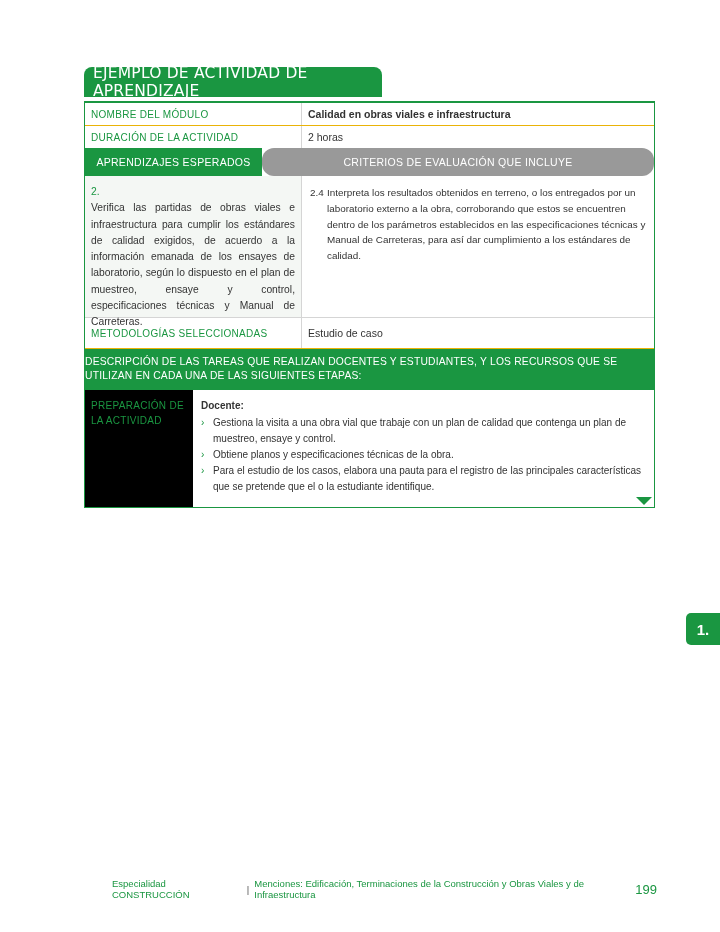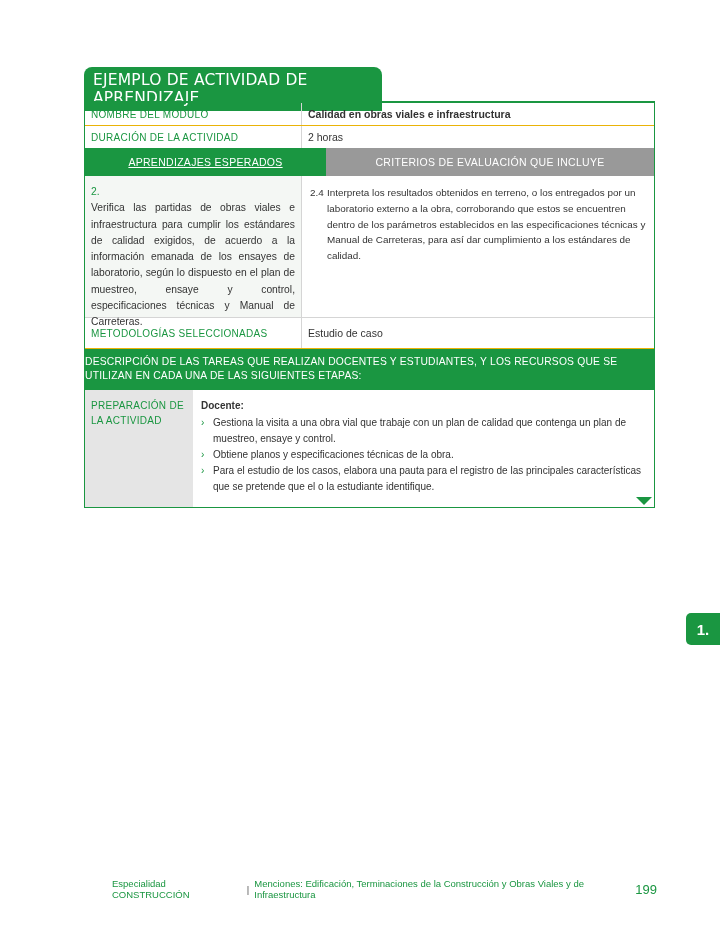--- a/index.html
+++ b/index.html
@@ -1,21 +1,21 @@
 <!DOCTYPE html>
 <html><head>
   <meta charset="utf-8">
   <style>
     html, body { margin: 0; padding: 0; }
     body {
       width: 720px; height: 932px; background: #ffffff; position: relative;
       font-family: "Liberation Sans", sans-serif; color: #333; overflow: hidden;
     }
     .tab {
-      position: absolute; left: 84px; top: 67px; width: 298px; height: 44px;
+      position: absolute; left: 84px; top: 67px; width: 298px; height: 30px;
       background: #1a9641; border-radius: 8px 8px 0 0;
       color: #fff; font-size: 15.5px; letter-spacing: 0.2px;
       display: flex; align-items: center; padding-left: 9px; box-sizing: border-box;
       font-family: "DejaVu Sans", sans-serif; font-weight: normal;
       transform-origin: left; 
     }
     .card {
       position: absolute; left: 84px; top: 101px; width: 571px;
       border: 1.5px solid #1a9641; border-top: 2px solid #1a9641; box-sizing: border-box;
       font-size: 10.5px;
@@ -25,43 +25,43 @@
     .lbl {
       width: 217px; flex: none; color: #1a9641; padding: 0 6px; box-sizing: border-box;
       border-right: 1px solid #d5d5d5; display: flex; align-items: center;
       font-size: 10px; letter-spacing: 0.3px;
     }
     .val { flex: 1; padding: 0 6px; display: flex; align-items: center; color: #333; }
     .r22 { height: 22px; }
     .bold { font-weight: bold; }
     .hdr { display: flex; height: 28px; }
     .hdr .g {
-      width: 241px; flex: none; background: #1a9641; color: #fff;
-      display: flex; align-items: center; justify-content: center; font-size: 10.5px; letter-spacing: 0.3px; text-decoration: underline;
+      width: 177px; flex: none; background: #1a9641; color: #fff;
+      display: flex; align-items: center; justify-content: center; font-size: 10.5px; letter-spacing: 0.3px;
     }
     .hdr .gr {
       flex: 1; background: #999999; color: #fff;
-      display: flex; align-items: center; justify-content: center; font-size: 10.5px; letter-spacing: 0.3px;
+      display: flex; align-items: center; justify-content: center; font-size: 10.5px; letter-spacing: 0.3px; border-radius: 12px;
     }
     .learn { display: flex; height: 141px; border-bottom: 1px solid #d5d5d5; }
     .learn .left {
       width: 217px; flex: none; background: #f4f7f4; border-right: 1px solid #d5d5d5;
       padding: 8px 6px 0 6px; box-sizing: border-box; line-height: 16.3px; font-size: 10.3px; text-align: justify;
     }
     .learn .left .num { color: #1a9641; display: block; }
     .learn .right { flex: 1; padding: 9px 6px 0 8px; box-sizing: border-box; line-height: 15.8px; font-size: 9.9px; display: flex; }
     .learn .right .code { width: 17px; flex: none; }
     .learn .right .txt { flex: 1; }
     .desc {
       background: #1a9641; color: #fff; padding: 6px 0; font-size: 10.3px; line-height: 14px;
       letter-spacing: 0.2px; height: 41px; box-sizing: border-box;
     }
     .prep { display: flex; min-height: 117px; }
     .prep .left {
-      width: 108px; flex: none; background: #e5e5e5; color: #1a9641; padding: 8px 6px; box-sizing: border-box;
+      width: 108px; flex: none; background: #000000; color: #1a9641; padding: 8px 6px; box-sizing: border-box;
       font-size: 10px; line-height: 15px; letter-spacing: 0.3px;
     }
     .prep .right { flex: 1; padding: 8px 6px 4px 8px; position: relative; font-size: 10px; line-height: 16px; }
     .prep .right .who { font-weight: bold; margin-bottom: 1px; }
     .prep ul { list-style: none; margin: 0; padding: 0; }
     .prep li { display: flex; }
     .prep li .bul { width: 12px; flex: none; color: #1a9641; }
     .prep li .t { flex: 1; }
     .tri {
       position: absolute; right: 2px; bottom: 2px; width: 0; height: 0;

